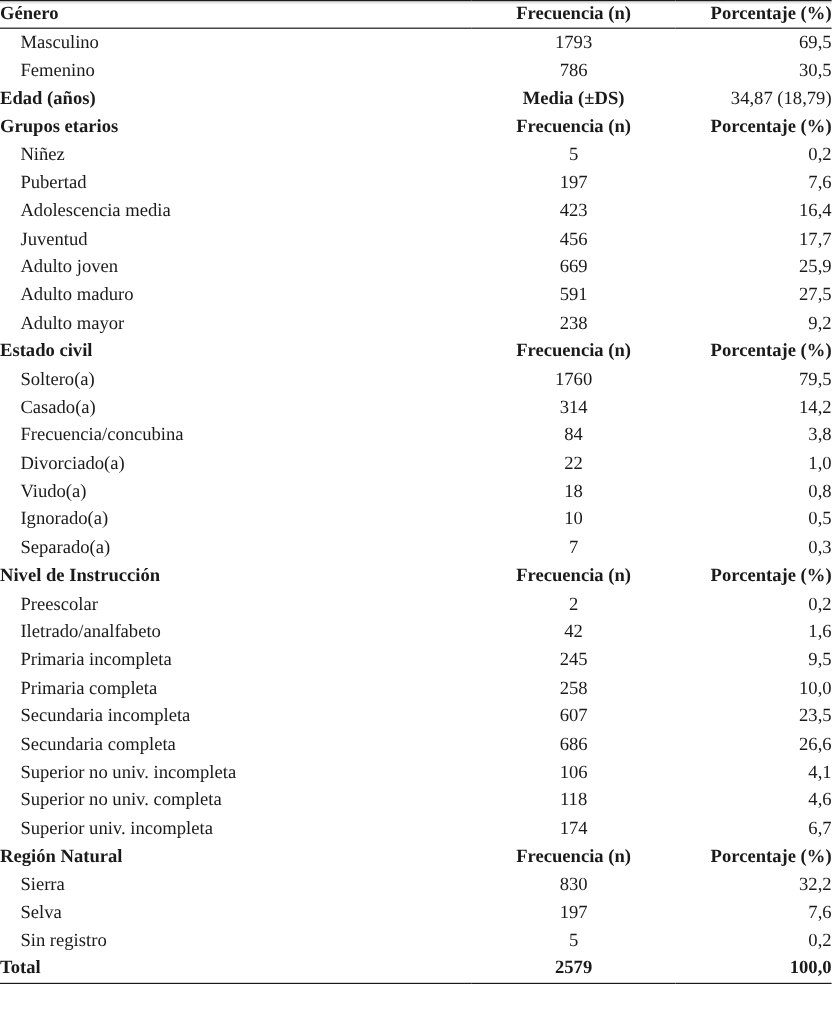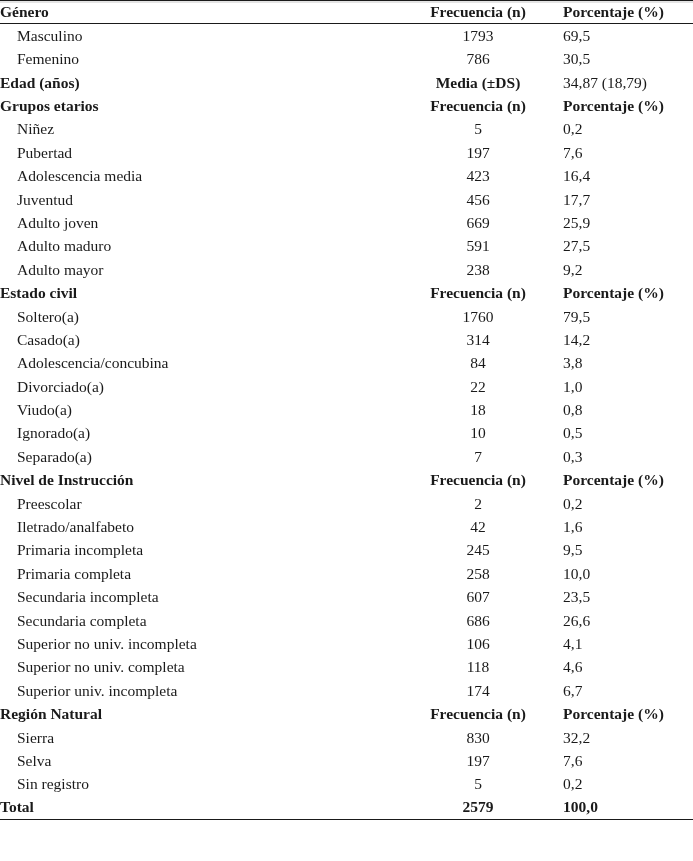--- a/index.html
+++ b/index.html
@@ -62,21 +62,21 @@
     text-align: left;
   }
   td.label.sub {
     padding-left: 17px;
   }
 
   td.num {
     text-align: center;
   }
   td.freq { }
-  td.pct  { text-align: left; }
+  td.pct  { text-align: right; }
 
   tr.section td,
   tr.total td {
     font-weight: bold;
   }
   tr.section td.pct-plain {
     font-weight: normal;
   }
 
   
@@ -173,21 +173,21 @@
           <td class="label sub">Soltero(a)</td>
           <td class="num freq">1760</td>
           <td class="num pct">79,5</td>
         </tr>
         <tr class="data-row">
           <td class="label sub">Casado(a)</td>
           <td class="num freq">314</td>
           <td class="num pct">14,2</td>
         </tr>
         <tr class="data-row">
-          <td class="label sub">Adolescencia/concubina</td>
+          <td class="label sub">Frecuencia/concubina</td>
           <td class="num freq">84</td>
           <td class="num pct">3,8</td>
         </tr>
         <tr class="data-row">
           <td class="label sub">Divorciado(a)</td>
           <td class="num freq">22</td>
           <td class="num pct">1,0</td>
         </tr>
         <tr class="data-row">
           <td class="label sub">Viudo(a)</td>

